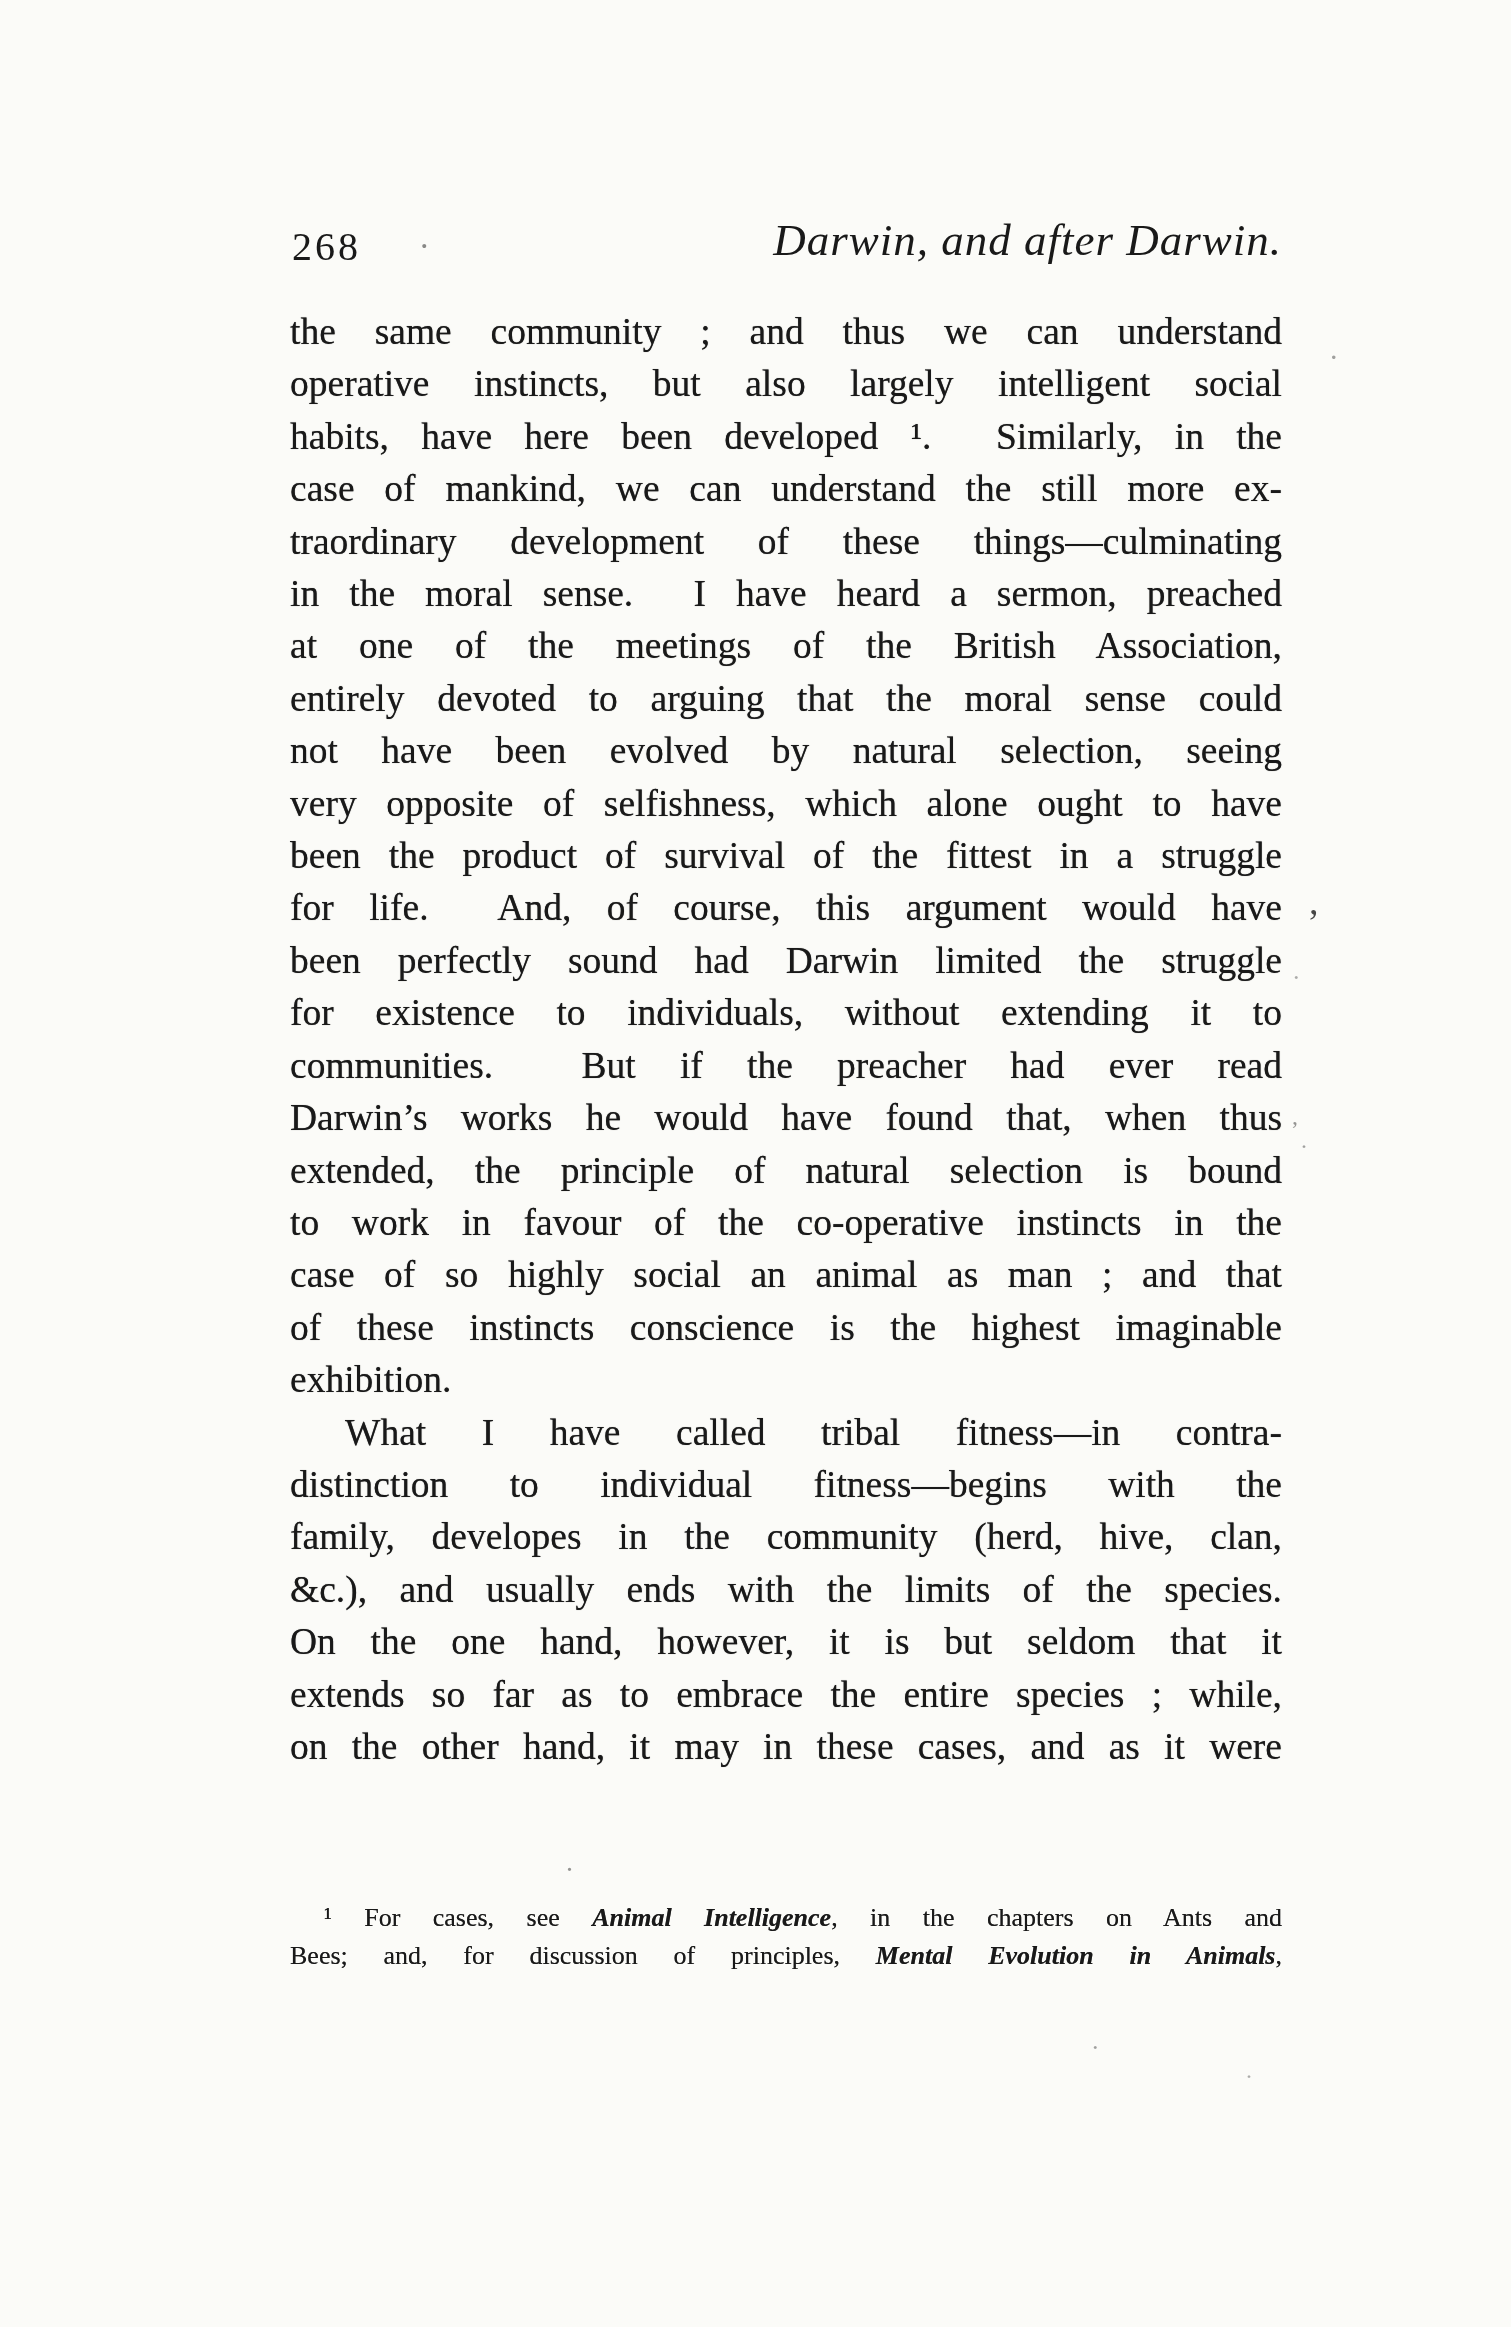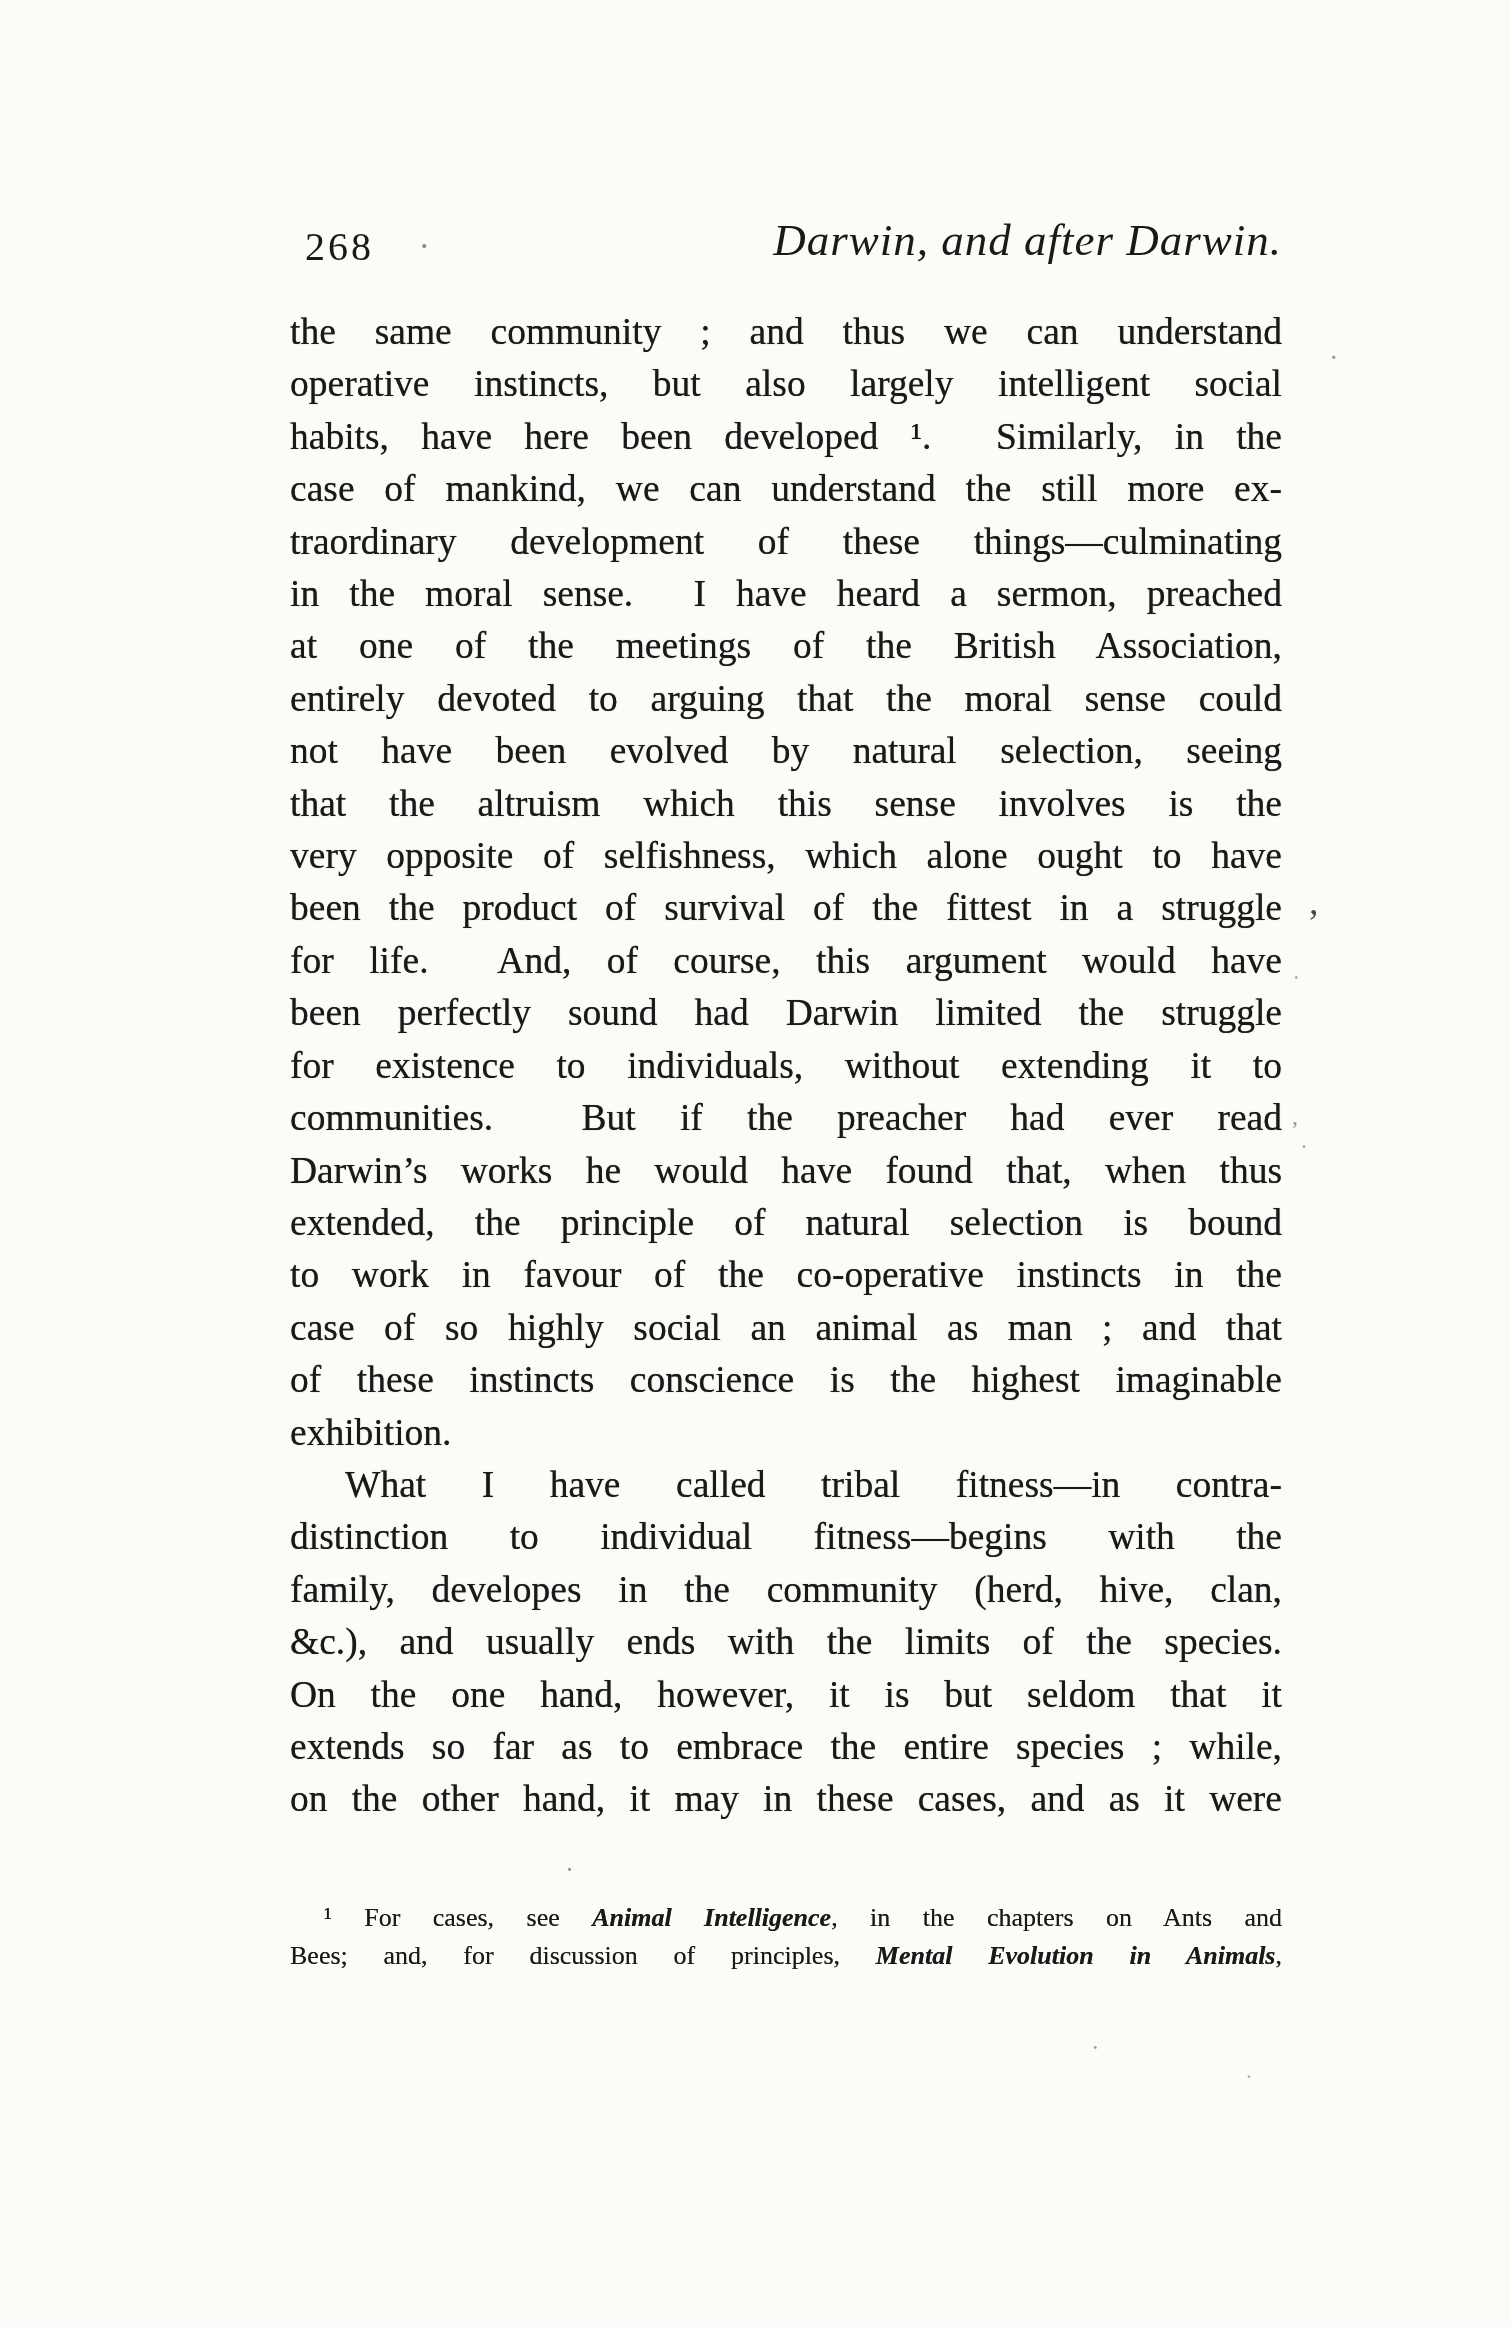--- a/index.html
+++ b/index.html
@@ -11,21 +11,21 @@
     color: #191919;
     font-family: "Liberation Serif", serif;
     overflow: hidden;
     margin: 0 auto;
   }
   .col { position: absolute; left: 290px; width: 992px; }
 
   
   .header { top: 214px; height: 60px; }
   .pagenum {
-    position: absolute; left: 15px; top: 9px;
+    position: absolute; left: 2px; top: 9px;
     font-size: 40px; letter-spacing: 3px;
   }
   .title {
     display: block; text-align: right;
     font-style: italic; font-size: 45px;
     text-indent: 26px; letter-spacing: 1px;
   }
 
   
   .bodytext {
@@ -63,21 +63,20 @@
   <div class="col bodytext" id="body-text">
       <div class="line">the same community ; and thus we can understand</div>
       <div class="line">operative instincts, but also largely intelligent social</div>
       <div class="line">habits, have here been developed ¹.&nbsp; Similarly, in the</div>
       <div class="line">case of mankind, we can understand the still more ex-</div>
       <div class="line">traordinary development of these things—culminating</div>
       <div class="line">in the moral sense.&nbsp; I have heard a sermon, preached</div>
       <div class="line">at one of the meetings of the British Association,</div>
       <div class="line">entirely devoted to arguing that the moral sense could</div>
       <div class="line">not have been evolved by natural selection, seeing</div>
-      <div class="line">that the altruism which this sense involves is the</div>
       <div class="line">very opposite of selfishness, which alone ought to have</div>
       <div class="line">been the product of survival of the fittest in a struggle</div>
       <div class="line">for life.&nbsp; And, of course, this argument would have</div>
       <div class="line">been perfectly sound had Darwin limited the struggle</div>
       <div class="line">for existence to individuals, without extending it to</div>
       <div class="line">communities.&nbsp; But if the preacher had ever read</div>
       <div class="line">Darwin’s works he would have found that, when thus</div>
       <div class="line">extended, the principle of natural selection is bound</div>
       <div class="line">to work in favour of the co-operative instincts in the</div>
       <div class="line">case of so highly social an animal as man ; and that</div>

